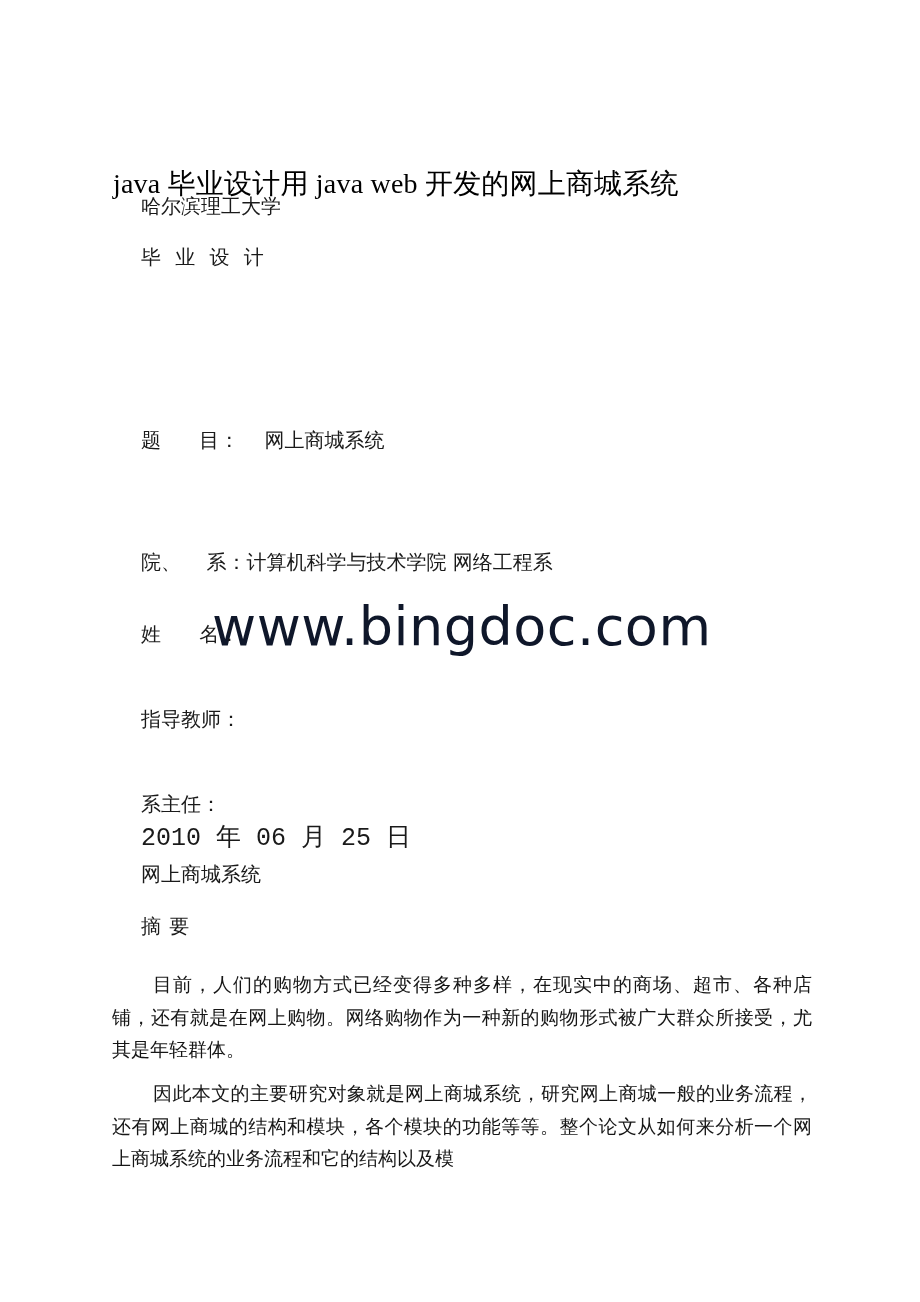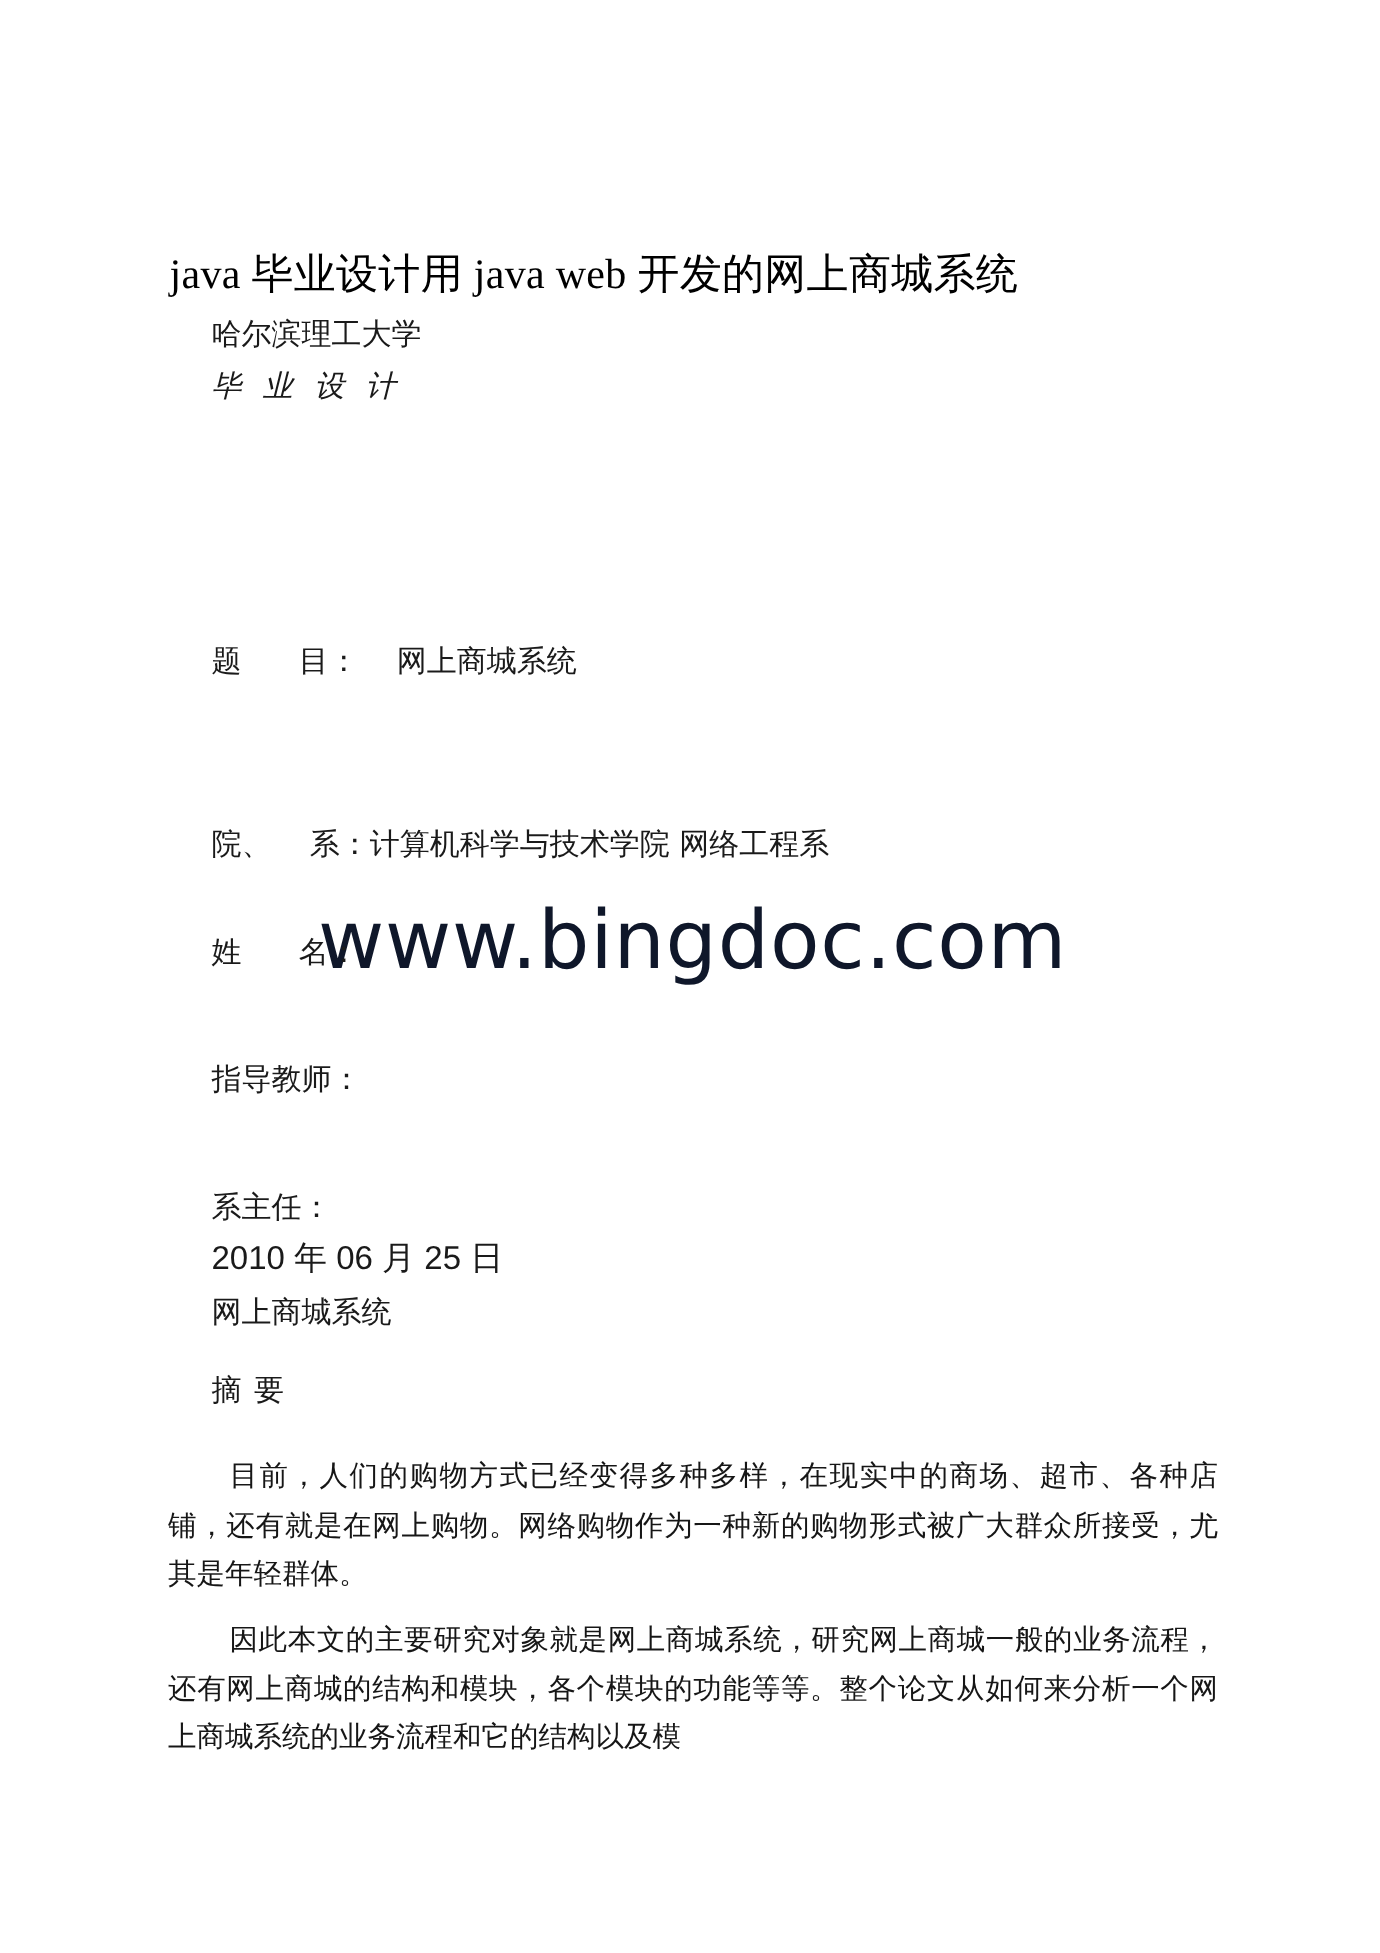--- a/index.html
+++ b/index.html
@@ -64,26 +64,26 @@
   .cover-line {
     position: absolute;
     left: 141px;
     font-family: "DejaVu Sans", "Liberation Sans", sans-serif;
     font-size: 20px;
     line-height: 28px;
     white-space: pre;
     color: #1a1a1a;
   }
   .cover-line.serif-num {
-    font-family: Liberation Sans, sans-serif;
-    font-size: 22px;
+    font-family: Liberation Mono, monospace;
+    font-size: 25px;
   }
 
-  .l-univ   { top: 208px; }
-  .l-sub    { top: 243px; letter-spacing: 0.5px; font-style: italic; }
+  .l-univ   { top: 192px; }
+  .l-sub    { top: 243px; letter-spacing: 0.5px; }
   .l-topic  { top: 378px; margin-top: 48px; }
   .l-dept   { top: 548px; }
   .l-name   { top: 620px; }
   .l-teach  { top: 705px; }
   .l-head   { top: 790px; }
   .l-date   { top: 825px; }
   .l-sys    { top: 860px; }
   .l-abs    { top: 912px; letter-spacing: 1px; }
 
   

